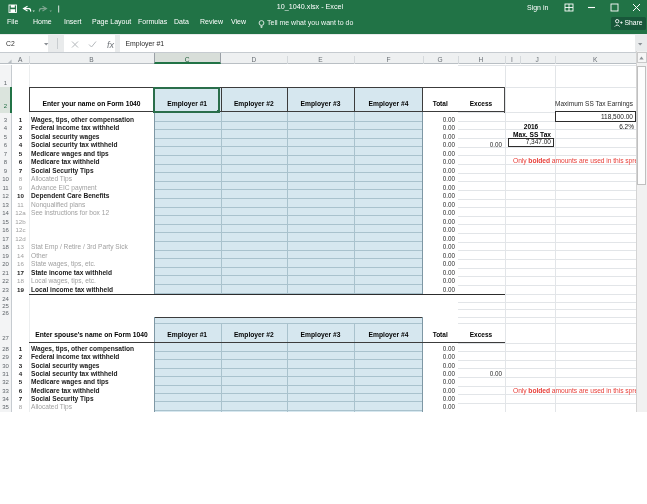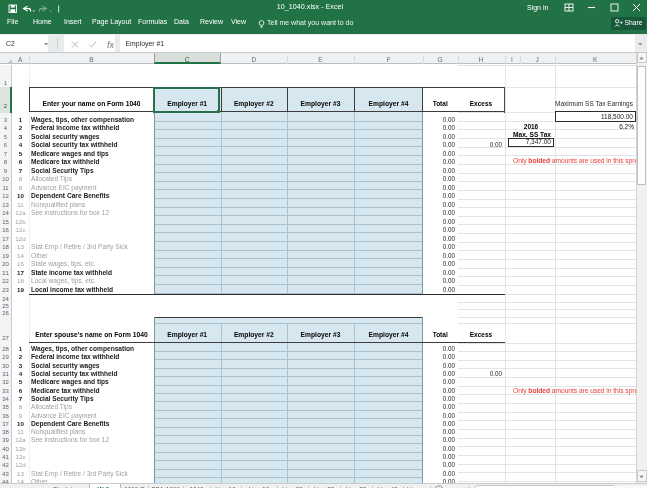--- a/index.html
+++ b/index.html
@@ -1,15 +1,15 @@
 <!DOCTYPE html>
 <html><head><meta charset="utf-8"><style>
 html,body{margin:0;padding:0;}
 *{box-sizing:border-box;font-family:"Liberation Sans",sans-serif;}
-#win{position:relative;width:647px;height:488px;background:#fff;overflow:hidden;}
+#win{position:relative;width:647px;height:412px;background:#fff;overflow:hidden;}
 </style></head><body>
 <div id="win">
 <div style="position:absolute;left:0.0px;top:0.0px;width:647.0px;height:34.0px;background:#217346;"></div>
 <svg style="position:absolute;left:8px;top:4px" width="56" height="10" viewBox="0 0 56 10">
       <g fill="none" stroke="#fff" stroke-width="0.9">
         <rect x="1" y="1" width="7.5" height="7.5"></rect>
         <rect x="2.8" y="1" width="4" height="2.6" fill="#fff" stroke="none"></rect>
         <rect x="2.4" y="5.2" width="4.8" height="3.3" fill="#fff" stroke="none"></rect>
         <path d="M19.5 2.2 L15.5 4.6 L19.5 7.0" stroke-width="1.1"></path>
         <path d="M15.8 4.6 L21 4.6 Q23 4.9 22.6 7.6" stroke-width="1.1"></path>

